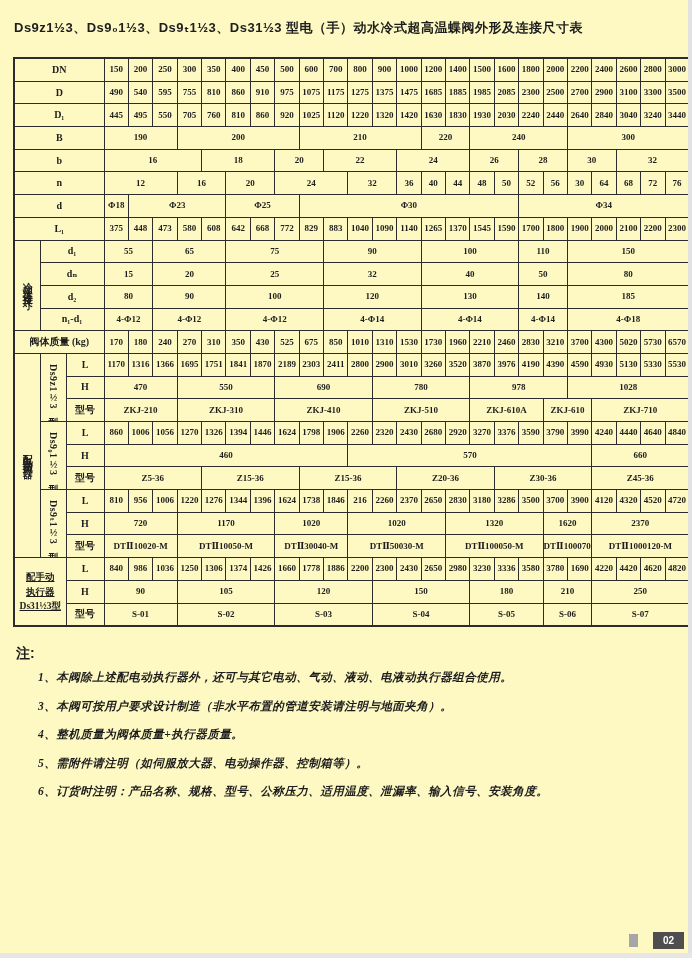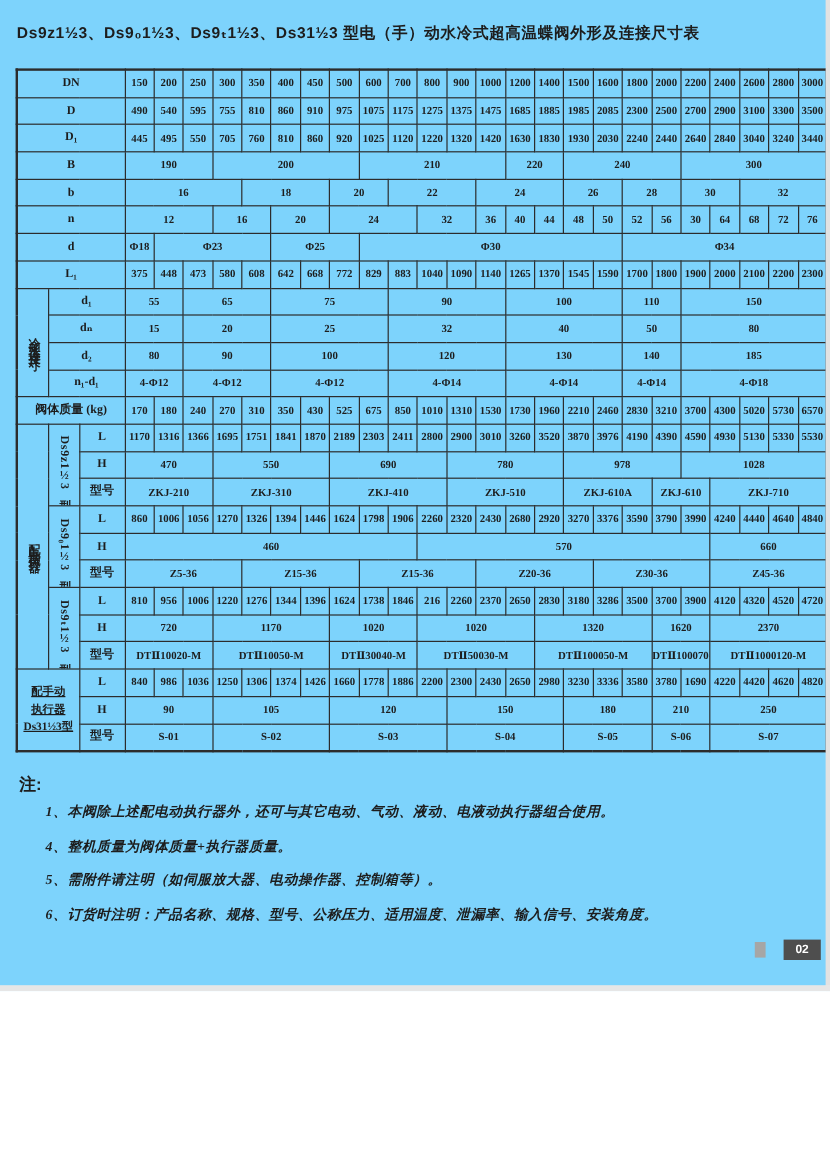--- a/index.html
+++ b/index.html
@@ -1,17 +1,17 @@
 <!DOCTYPE html>
 <html><head>
 <meta charset="utf-8">
 <style>
   html,body { margin:0; padding:0; background:#ffffff; }
   .sheet {
-    position:relative; width:692px; height:826px; background:#7dd3fc;
+    position:relative; width:692px; height:958px; background:#fef9c3;
     font-family:"Liberation Serif","DejaVu Serif",serif; color:#1d1d1d; overflow:hidden;
   }
   .edge-r { position:absolute; right:0; top:0; width:4px; height:958px; background:#e2e2e2; }
   .edge-b { position:absolute; left:0; bottom:0; width:692px; height:5px; background:#e6e6e6; }
   .title {
     position:absolute; left:14px; top:20px; width:670px;
     font:bold 13px/1.3 "Liberation Sans","DejaVu Sans",sans-serif; letter-spacing:0.5px;
   }
   table.dim {
     position:absolute; left:13px; top:57px; width:677px;
@@ -33,21 +33,21 @@
   span.vrtxt {
     display:inline-block; writing-mode:vertical-rl; text-orientation:mixed;
     letter-spacing:0.5px; line-height:1;
   }
   .notes { position:absolute; left:16px; top:646px; width:660px; }
   .notes-heading { font:bold 14px/1 "Liberation Sans","DejaVu Sans",sans-serif; margin-bottom:12px; }
   .note-item {
     font:italic bold 11.5px/1 "Liberation Serif","DejaVu Serif",serif;
     margin:0 0 17px 22px; letter-spacing:0.5px;
   }
-  .pageblock { position:absolute; right:8px; bottom:26px; display:flex; align-items:center; gap:15px; }
+  .pageblock { position:absolute; right:8px; bottom:9px; display:flex; align-items:center; gap:15px; }
   .pagesq { width:9px; height:13px; background:#a6a6a6; }
   .pagenum {
     background:#4e4e4e; color:#ffffff; padding:2px 10px;
     font:bold 10px/13px "Liberation Sans","DejaVu Sans",sans-serif;
   }
 </style>
 </head>
 <body>
 
 <div class="sheet">
@@ -476,20 +476,21 @@
           <td colspan="2">S-06</td>
           <td colspan="4">S-07</td>
         </tr>
       </tbody>
   </table>
 
   <div class="notes">
     <div class="notes-heading">注:</div>
     <div>
         <div class="note-item">1、本阀除上述配电动执行器外，还可与其它电动、气动、液动、电液动执行器组合使用。</div>
+        <div class="note-item">3、本阀可按用户要求设计制造（非水平布置的管道安装请注明与地面夹角）。</div>
         <div class="note-item">4、整机质量为阀体质量+执行器质量。</div>
         <div class="note-item">5、需附件请注明（如伺服放大器、电动操作器、控制箱等）。</div>
         <div class="note-item">6、订货时注明：产品名称、规格、型号、公称压力、适用温度、泄漏率、输入信号、安装角度。</div>
       </div>
   </div>
 
   <div class="pageblock">
     <div class="pagesq"></div>
     <div class="pagenum">02</div>
   </div>

